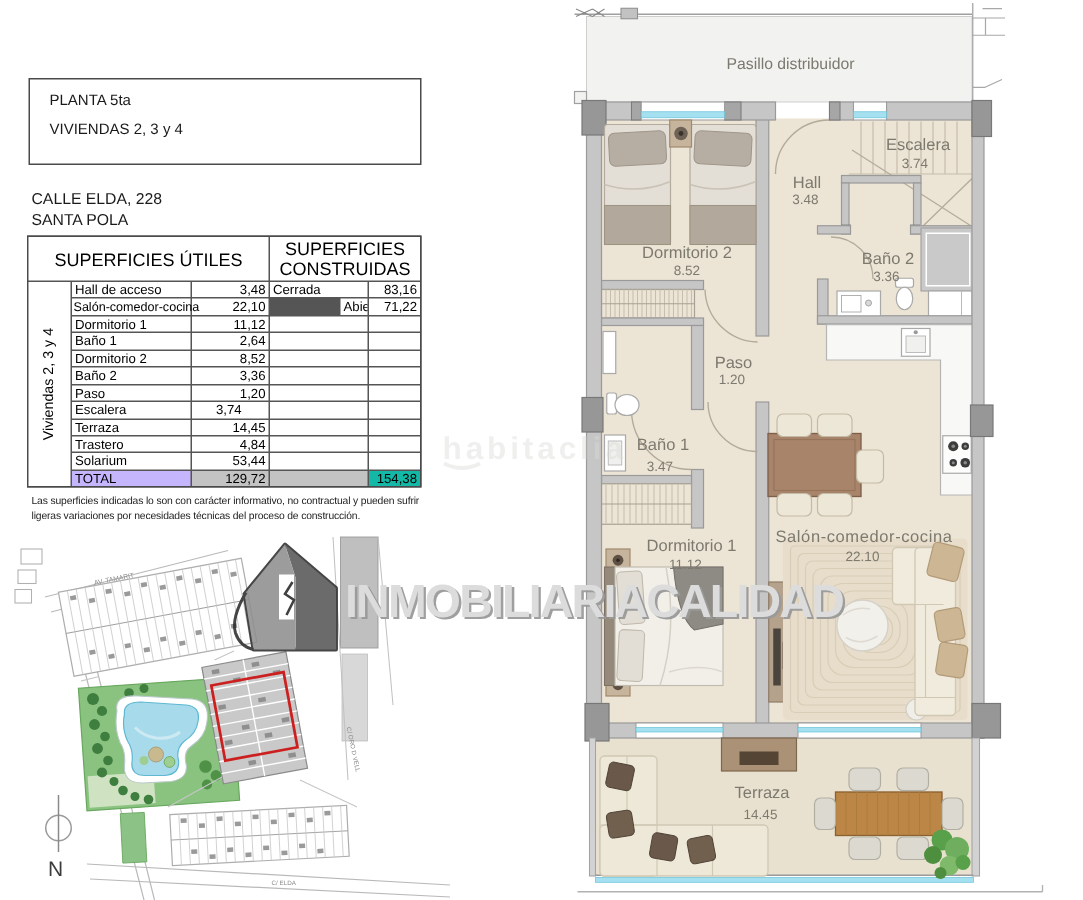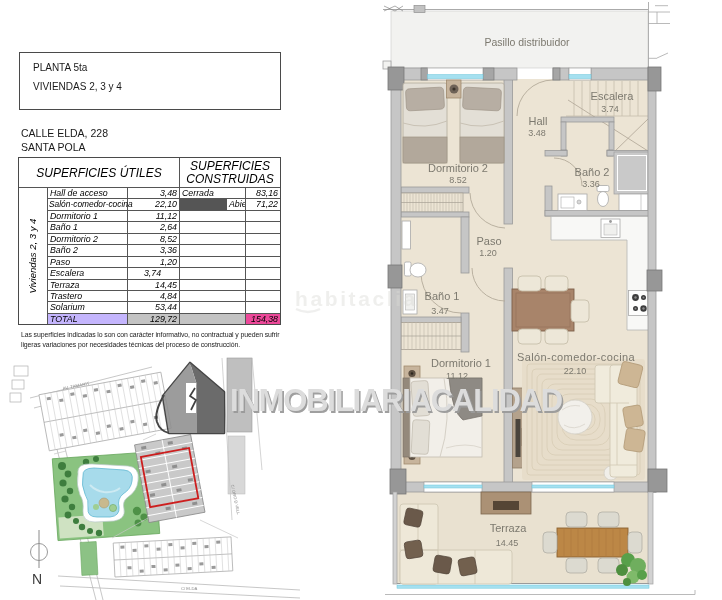--- a/index.html
+++ b/index.html
@@ -1,18 +1,18 @@
 <!DOCTYPE html>
 <html><head><meta charset="utf-8">
 <style>
 html,body{margin:0;padding:0;background:#fff;font-family:"Liberation Sans",sans-serif;}
 #page{position:relative;width:722px;height:600px;overflow:hidden;background:#fff;}
 .abs{position:absolute;}
 .grid{display:grid;background:#555;}
-.grid div{background:#fff;font-size:8.8px;line-height:10px;overflow:hidden;white-space:nowrap;font-style:italic;}
+.grid div{background:#fff;font-size:8.8px;line-height:10px;overflow:hidden;white-space:nowrap;}
 </style></head>
 <body>
 <div id="page">
 
 <div class="abs" style="left:19px;top:52px;width:260px;height:56px;border:1px solid #4a4a4a;"></div>
 
 <div class="abs" style="left:33px;top:58px;font-size:10px;line-height:19px;color:#1a1a1a;">PLANTA 5ta<br>VIVIENDAS 2, 3 y 4</div>
 
 <div class="abs" style="left:21px;top:126px;font-size:10.5px;line-height:14px;color:#1a1a1a;">CALLE ELDA, 228<br>SANTA POLA</div>
 
@@ -65,21 +65,21 @@
       <div style="text-align:right;padding-right:2px;">4,84</div>
       <div></div>
       <div></div>
   <div style="padding-left:2px;">Solarium</div>
       <div style="text-align:right;padding-right:2px;">53,44</div>
       <div></div>
       <div></div>
   <div style="padding-left:2px;background:#c4b5fd;">TOTAL</div>
       <div style="text-align:right;padding-right:2px;background:#c3c3c3;">129,72</div>
       <div style="background:#c3c3c3;"></div>
-      <div style="text-align:right;padding-right:2px;background:#ec4899;">154,38</div>
+      <div style="text-align:right;padding-right:2px;background:#14b8a6;">154,38</div>
 </div>
 
 <div class="abs" style="left:21px;top:330px;font-size:6.9px;line-height:9.5px;color:#222;letter-spacing:-0.1px;">Las superficies indicadas lo son con carácter informativo, no contractual y pueden sufrir<br>ligeras variaciones por necesidades técnicas del proceso de construcción.</div>
 
 <svg class="abs" style="left:0;top:0;" width="722" height="600" viewBox="0 0 722 600">
 <g stroke-linecap="butt">
 
 <g stroke="#b9b9b9" stroke-width="0.8" fill="none">
 <path d="M30,398 L152,367 M34,408 L150,378"></path>
 <path d="M52,430 L96,600 M60,428 L103,600"></path>

